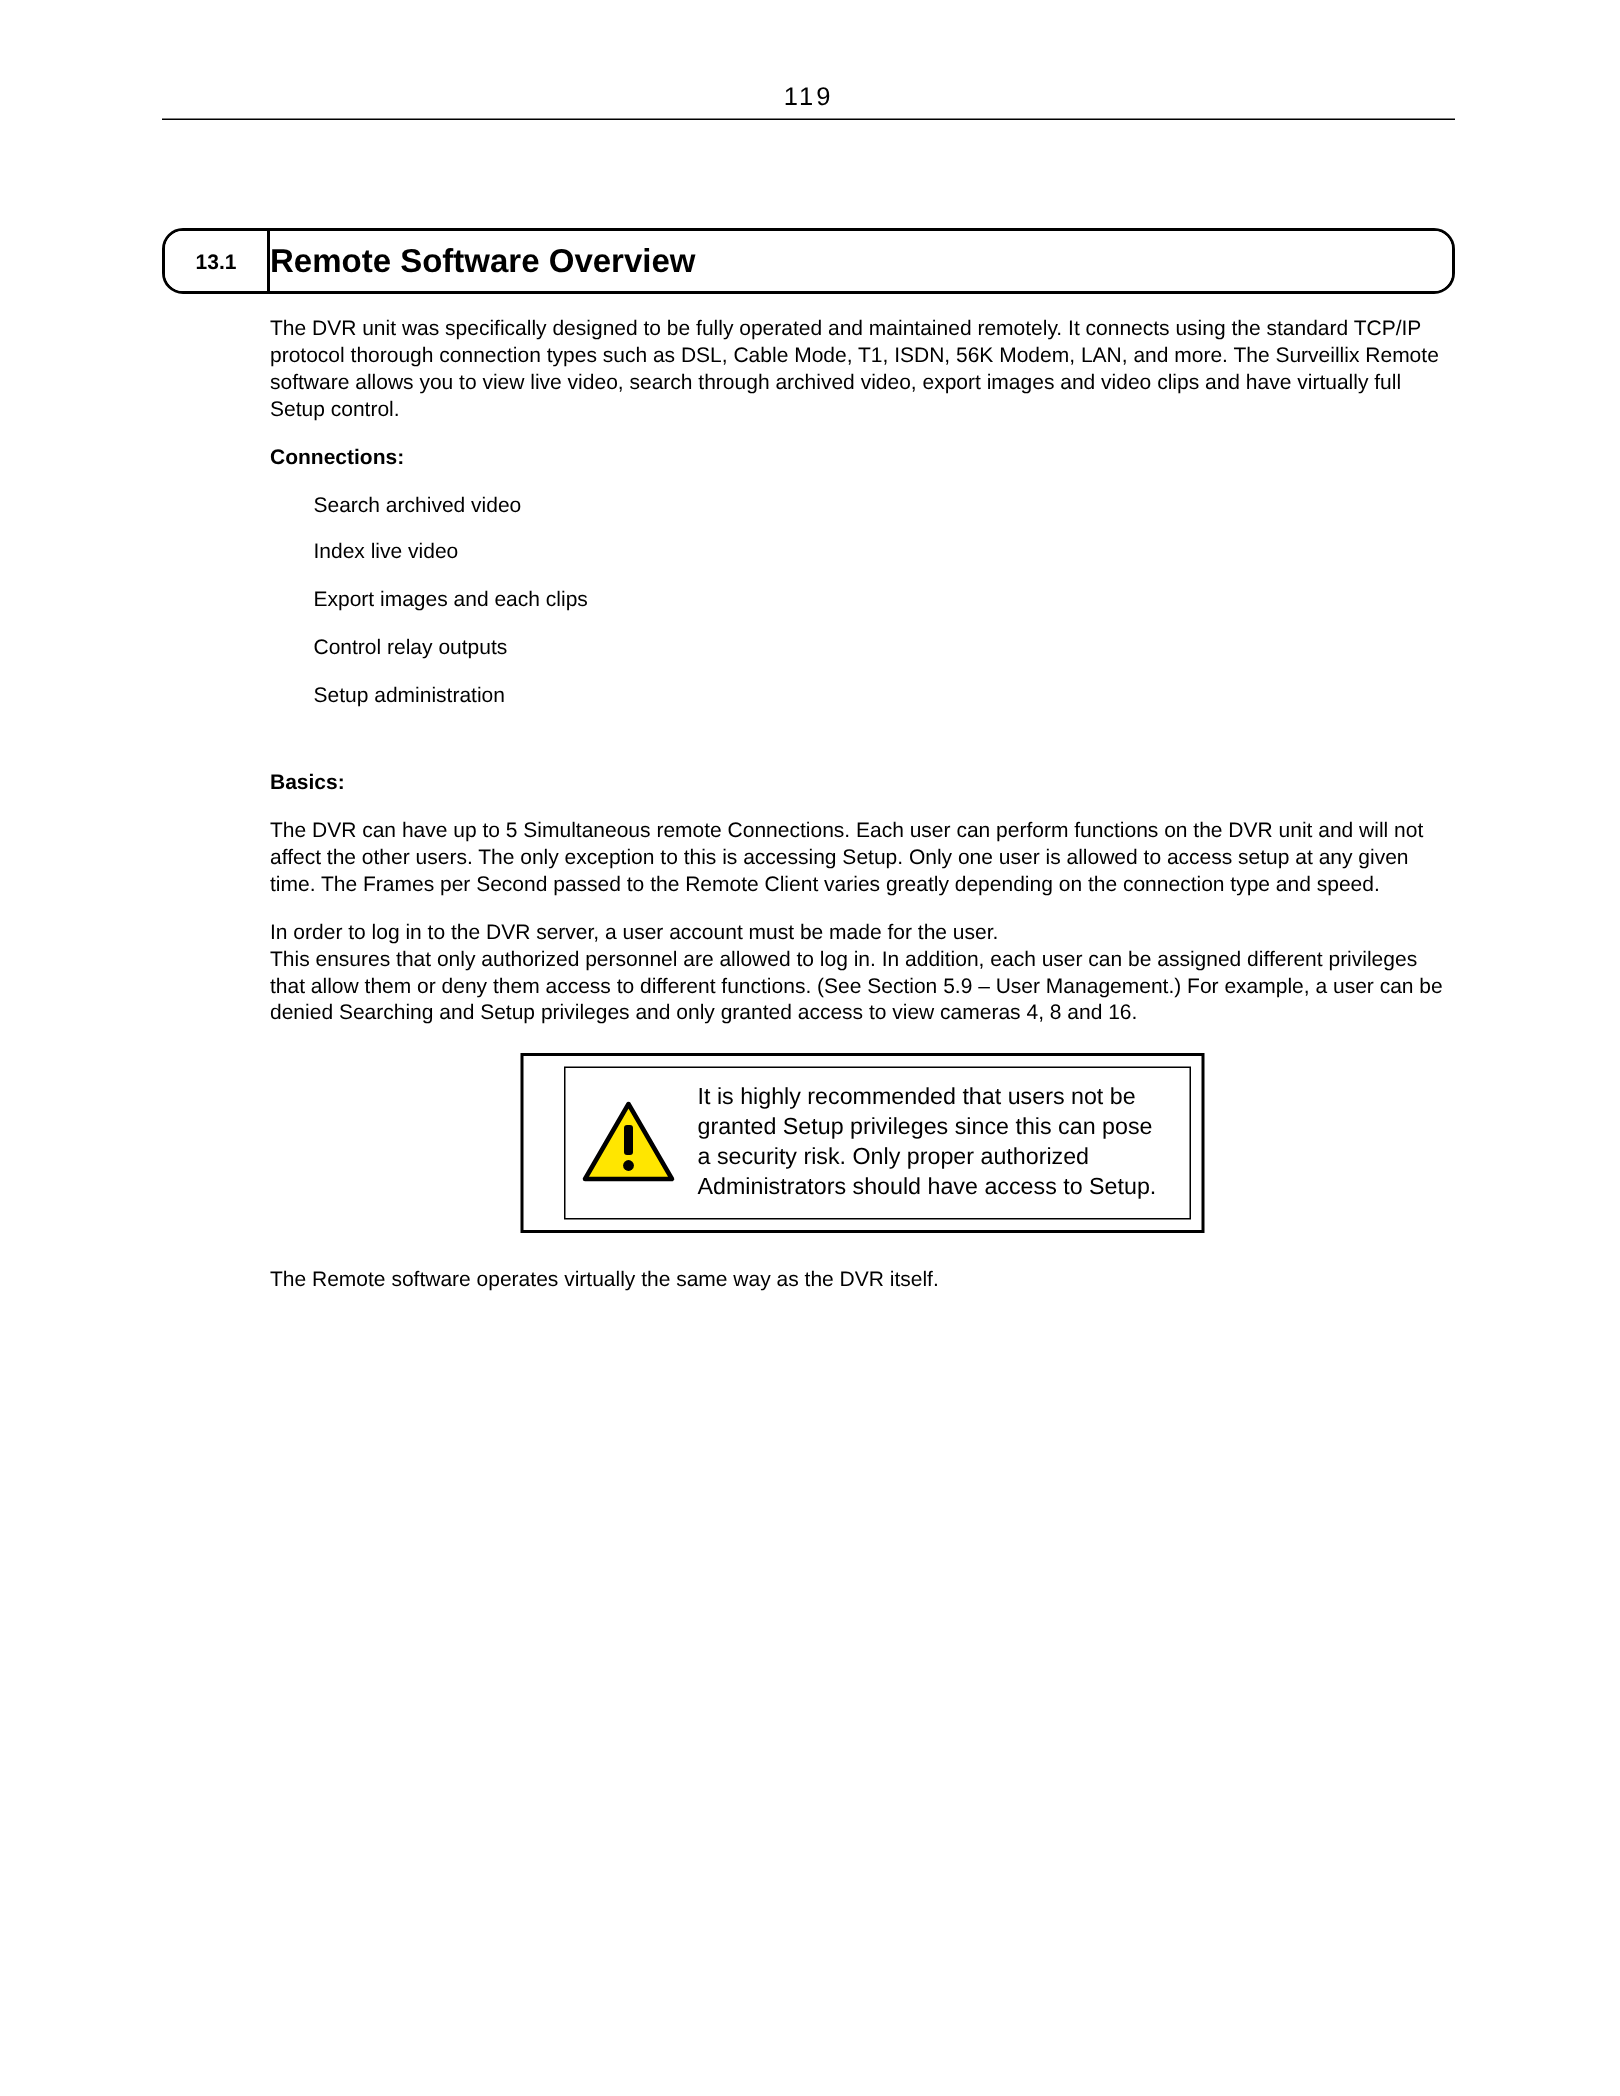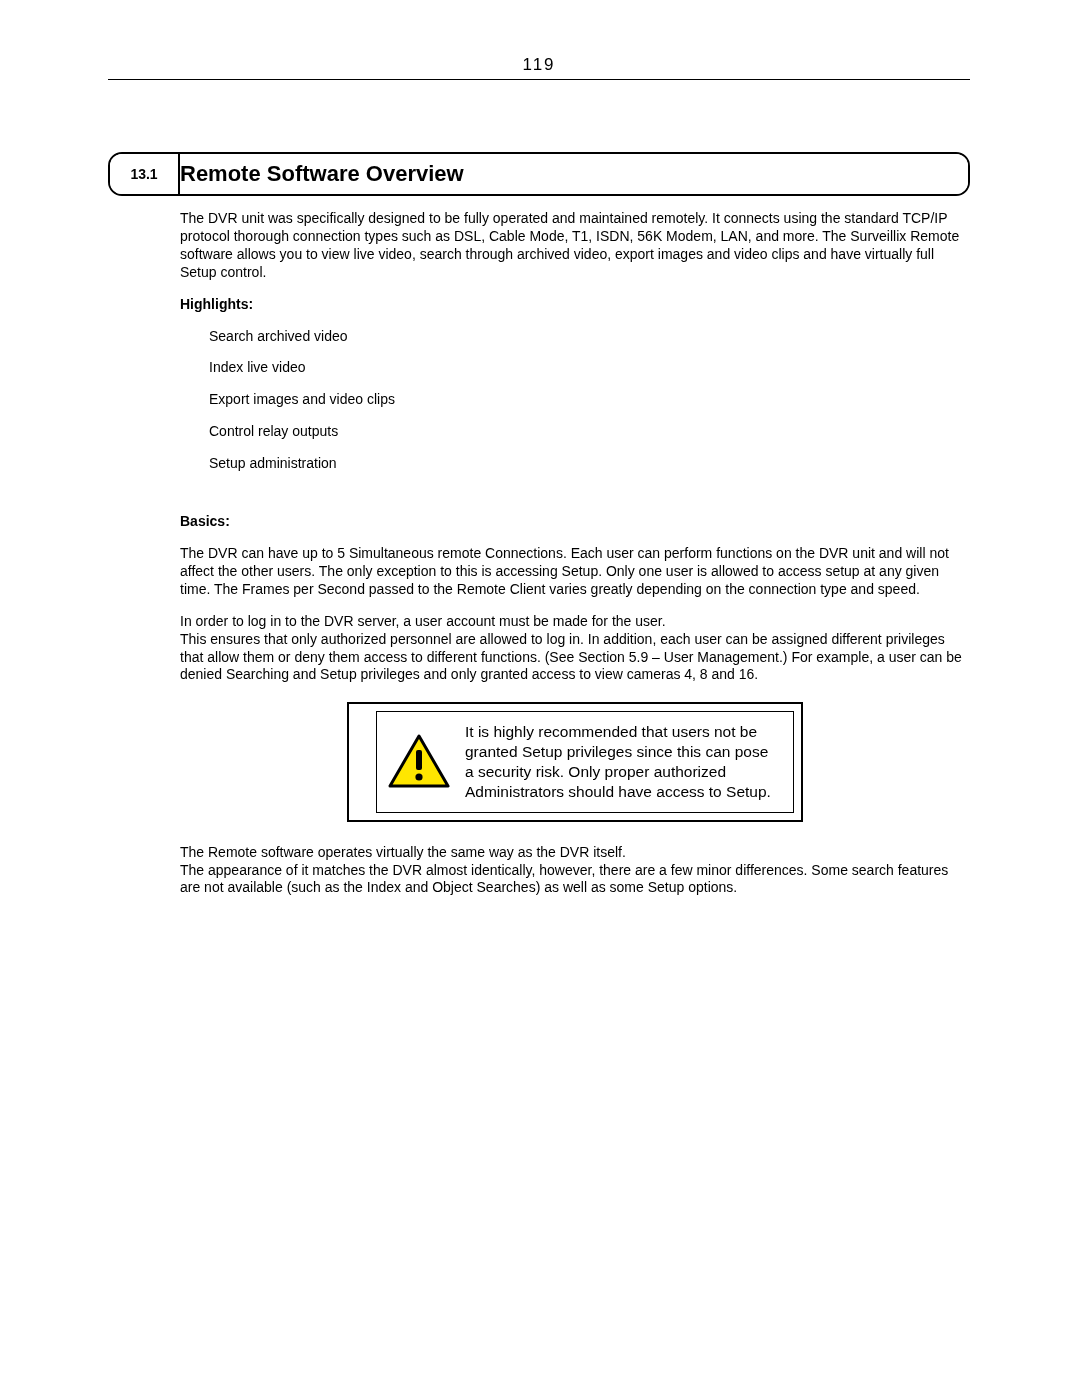--- a/index.html
+++ b/index.html
@@ -110,26 +110,26 @@
 
   <div class="section-header">
     <div class="section-num">13.1</div>
     <div class="section-title">Remote Software Overview</div>
   </div>
 
   <div class="content">
 
     <p>The DVR unit was specifically designed to be fully operated and maintained remotely. It connects using the standard TCP/IP protocol thorough connection types such as DSL, Cable Mode, T1, ISDN, 56K Modem, LAN, and more.  The Surveillix Remote software allows you to view live video, search through archived video, export images and video clips and have virtually full Setup control.</p>
 
-    <div class="subhead">Highlights:</div>
+    <div class="subhead">Connections:</div>
 
     <div class="hl-list">
       <div>Search archived video</div>
       <div>Index live video</div>
-      <div>Export images and video clips</div>
+      <div>Export images and each clips</div>
       <div>Control relay outputs</div>
       <div>Setup administration</div>
     </div>
 
     <div class="basics-block">
       <div class="subhead">Basics:</div>
       <p>The DVR can have up to 5 Simultaneous remote Connections. Each user can perform functions on the DVR unit and will not affect the other users. The only exception to this is accessing Setup. Only one user is allowed to access setup at any given time. The Frames per Second passed to the Remote Client varies greatly depending on the connection type and speed.</p>
       <p class="tight">In order to log in to the DVR server, a user account must be made for the user.</p>
       <p>This ensures that only authorized personnel are allowed to log in.  In addition, each user can be assigned different privileges that allow them or deny them access to different functions.  (See Section 5.9 – User Management.)  For example, a user can be denied Searching and Setup privileges and only granted access to view cameras 4, 8 and 16.</p>
     </div>
@@ -143,16 +143,15 @@
               <rect x="29" y="17" width="6" height="20" rx="2" fill="#000"></rect>
               <circle cx="32" cy="44" r="3.6" fill="#000"></circle>
             </svg>
           </div>
           <div class="callout-text">It is highly recommended that users not be granted Setup privileges since this can pose a security risk.  Only proper authorized Administrators should have access to Setup.</div>
         </div>
       </div>
     </div>
 
     <p class="tight">The Remote software operates virtually the same way as the DVR itself.</p>
-    <p>The appearance of it matches the DVR almost identically, however, there are a few minor differences.  Some search features are not available (such as the Index and Object Searches) as well as some Setup options.</p>
 
   </div>
 </div>
 
 </body></html>

